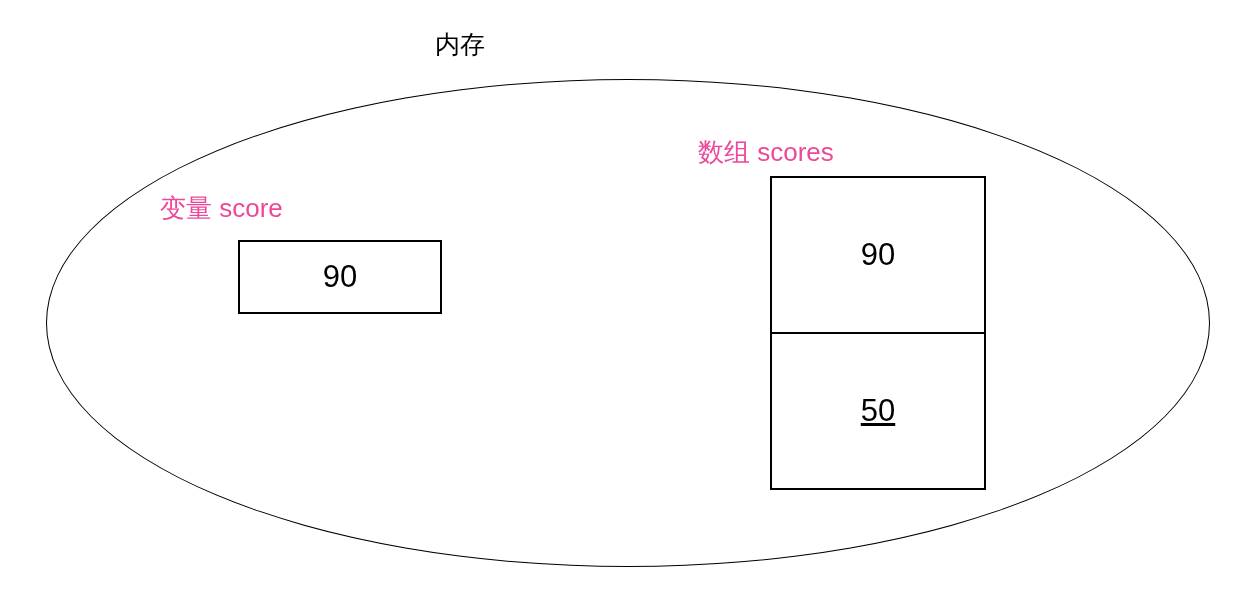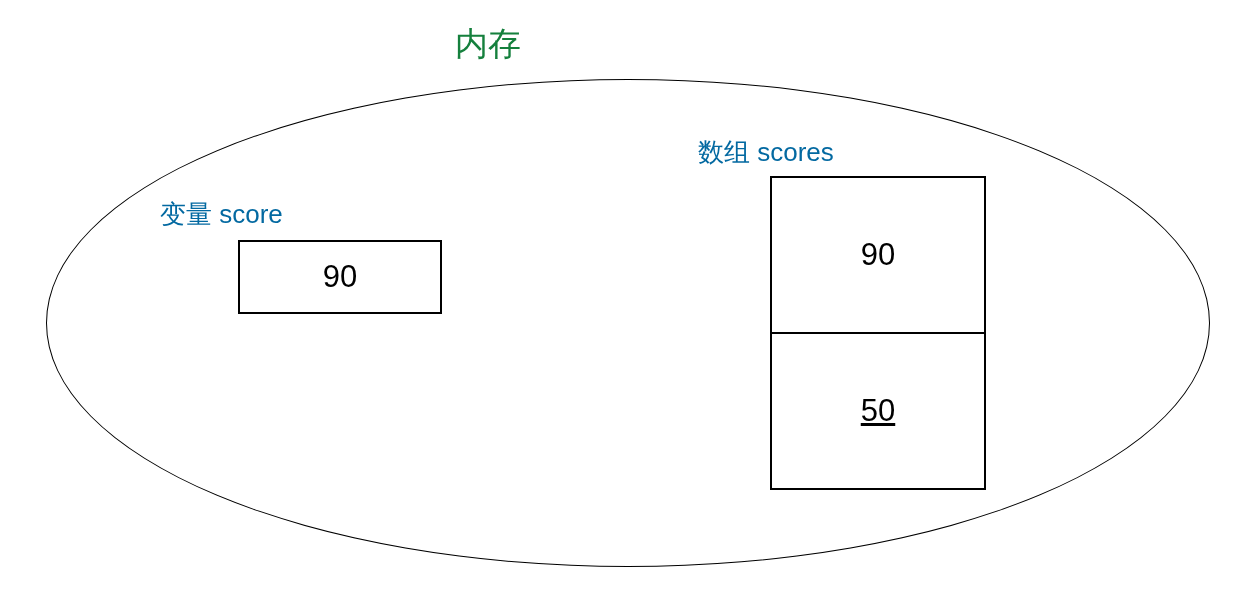--- a/index.html
+++ b/index.html
@@ -22,37 +22,37 @@
     top: 79px;
     width: 1164px;
     height: 488px;
     border: 1px solid #000000;
     border-radius: 50%;
     box-sizing: border-box;
     background: transparent;
   }
   .diagram-title {
     position: absolute;
-    left: 455px;
+    left: 435px;
     top: 28px;
-    font-size: 33px;
+    font-size: 25px;
     line-height: 32px;
-    color: #15803d;
+    color: #000000;
     white-space: nowrap;
   }
   .group-label {
     position: absolute;
     font-size: 26px;
     line-height: 32px;
-    color: #0369a1;
+    color: #ec4899;
     white-space: nowrap;
   }
   .var-label {
     left: 160px;
-    top: 198px;
+    top: 192px;
   }
   .array-label {
     left: 698px;
     top: 136px;
   }
   .value-box {
     position: absolute;
     left: 238px;
     top: 240px;
     width: 204px;

